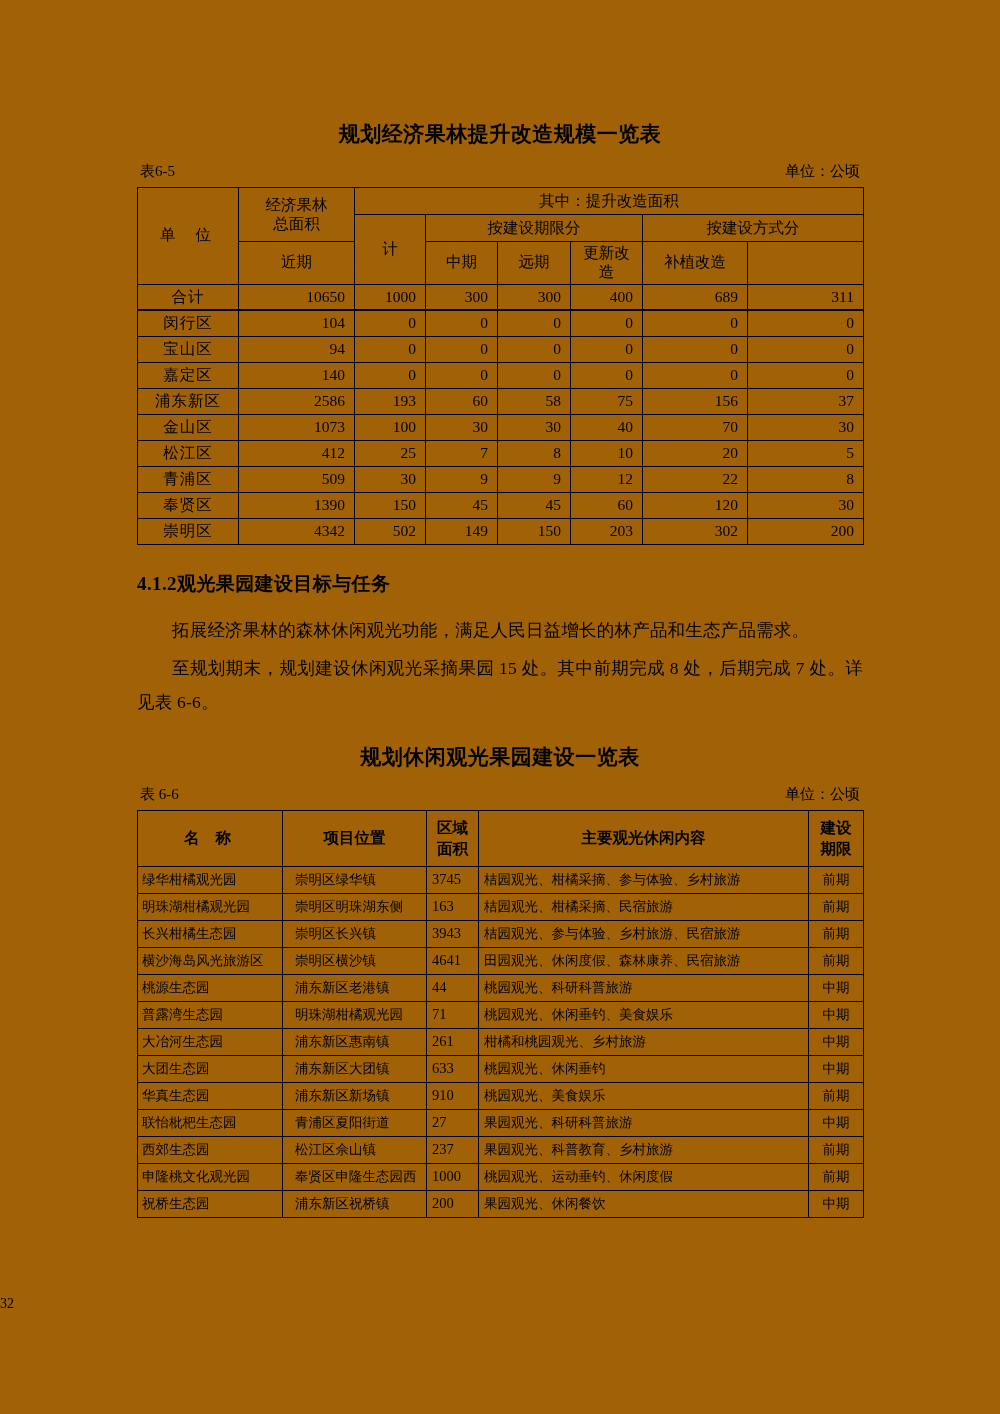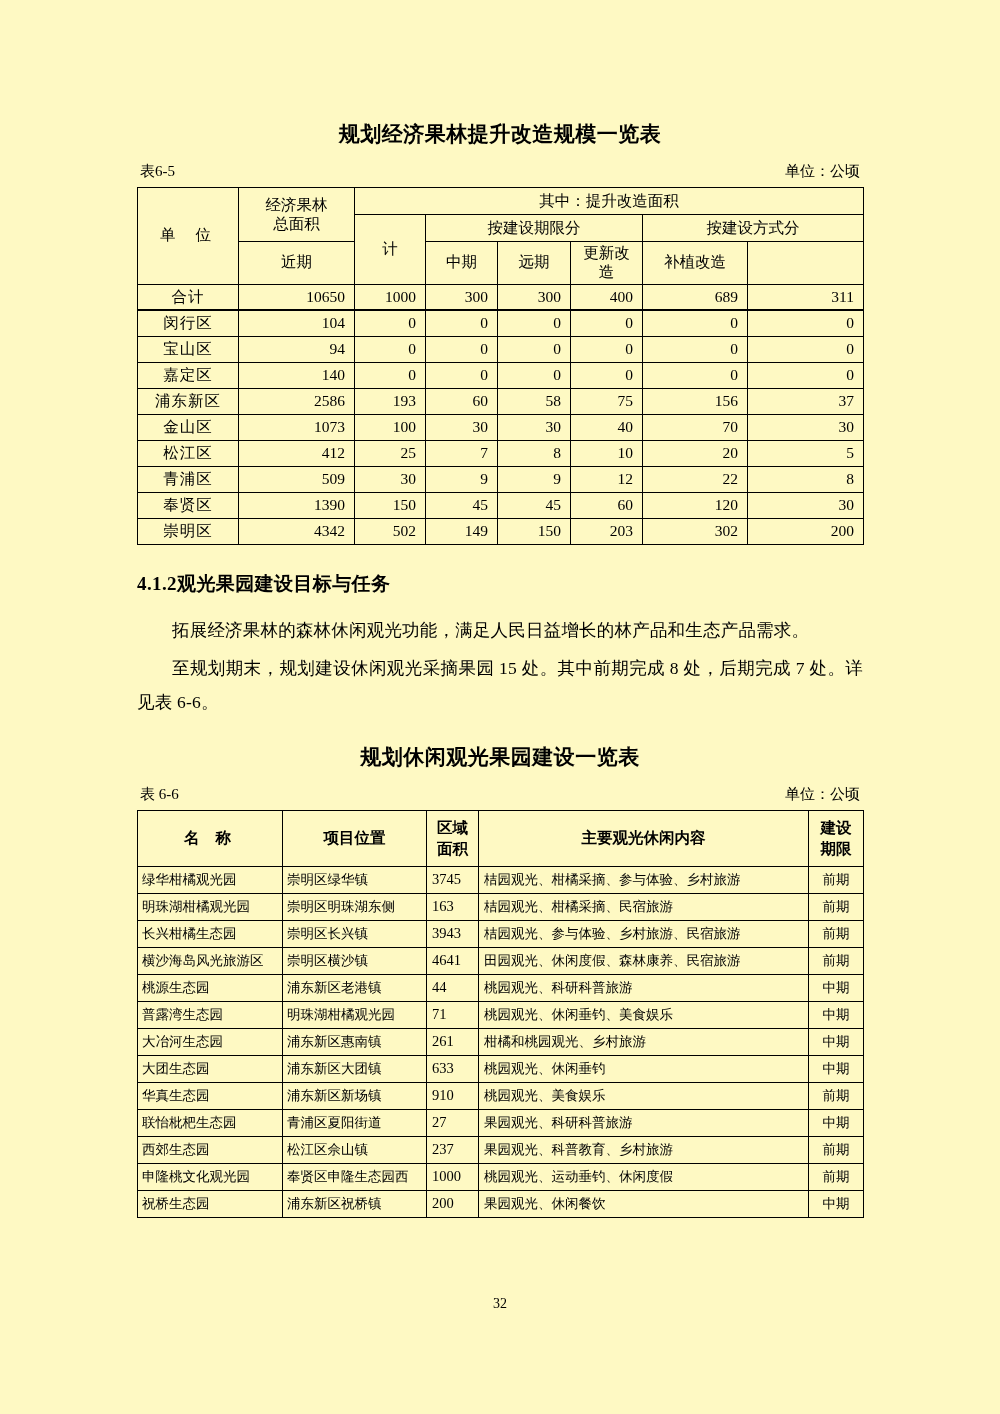--- a/index.html
+++ b/index.html
@@ -15,21 +15,21 @@
     position: relative;
     font-family: "Liberation Serif", "DejaVu Serif", serif;
     color: #000000;
     overflow: hidden;
   }
   .page {
     position: absolute;
     left: 0; top: 0;
     width: 1000px;
     height: 1414px;
-    background: #fef9c3;
+    background: #a16207;
   }
   .content {
     position: absolute;
     left: 137px;
     top: 120px;
     width: 726px;
   }
 
   
   .table-title {
@@ -101,31 +101,30 @@
   #table66 { font-size: 13.5px; }
   #table66 th {
     font-weight: bold;
     font-size: 15.5px;
     height: 56px;
     line-height: 1.35;
   }
   #table66 th.name-head { letter-spacing: 6px; padding-left: 6px; }
   #table66 td { height: 27px; font-size: 13.5px; }
   #table66 td.c-name { text-align: left; padding-left: 4px; }
-  #table66 td.c-loc { text-align: left; padding-left: 4px; }
+  #table66 td.c-loc { text-align: left; padding-left: 12px; }
   #table66 td.c-area { text-align: left; font-size: 14.5px; }
   #table66 td.c-content { text-align: left; padding-left: 5px; }
   #table66 td.c-term { text-align: center; }
 
   .page-number {
     position: absolute;
     left: 0;
     top: 1296px;
     width: 1000px;
-    text-align: center;
     font-size: 14px;
     font-family: "Liberation Serif", "DejaVu Serif", serif;
   }
 </style>
 </head>
 <body>
 
 <div class="page">
   <div class="content">
 

